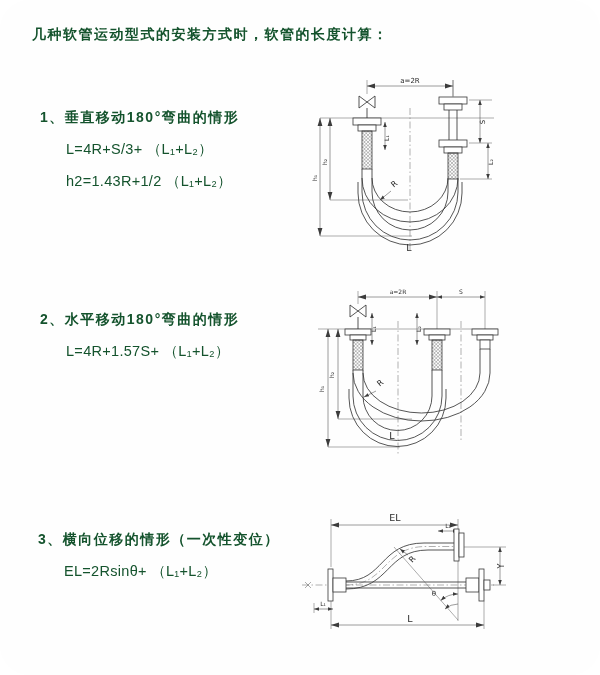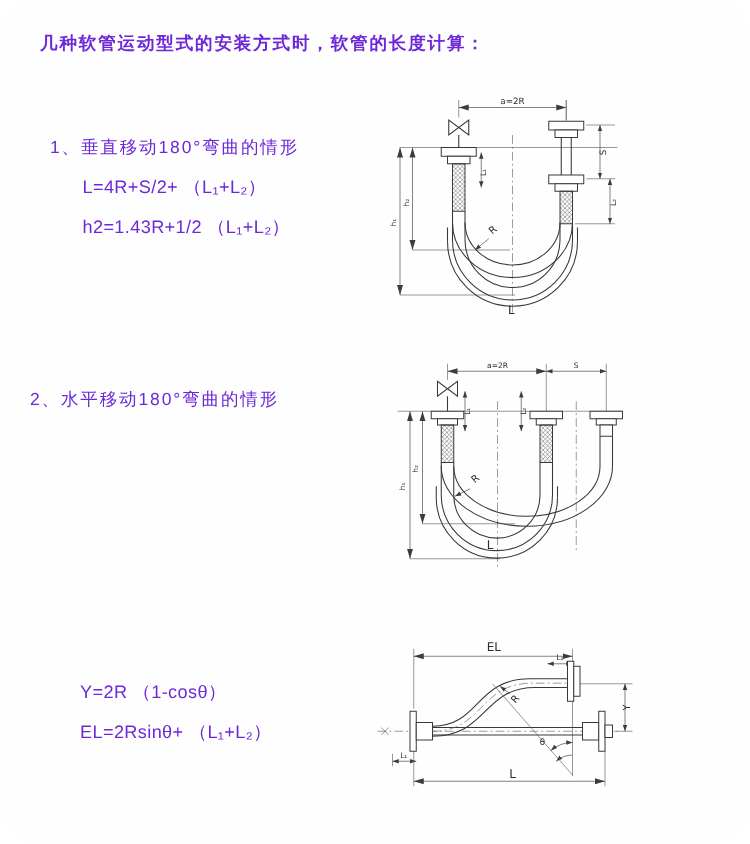--- a/index.html
+++ b/index.html
@@ -1,23 +1,23 @@
 <!DOCTYPE html>
 <html><head>
 <meta charset="utf-8">
 <style>
   html,body{margin:0;padding:0;background:#fff;}
   .page{position:relative;width:600px;height:675px;background:#fefefe;overflow:hidden;
-        font-family:"Liberation Sans",sans-serif;color:#6d28d9;border-radius:29px;}
+        font-family:"Liberation Sans",sans-serif;color:#14532d;border-radius:29px;}
   .doc-title{position:absolute;left:32px;top:26px;font-size:14px;font-weight:700;letter-spacing:1.5px;}
   .sec{position:absolute;width:285px;}
-  .sec-heading{font-size:14px;font-weight:400;letter-spacing:1.5px;margin:0;}
+  .sec-heading{font-size:14px;font-weight:700;letter-spacing:1.5px;margin:0;}
   .formula{font-size:14.5px;font-weight:500;margin:13px 0 0 26px;letter-spacing:.3px;white-space:nowrap;}
   #sec1{left:40px;top:109px;}
-  #sec2{left:24px;top:311px;}
+  #sec2{left:40px;top:311px;}
   #sec3{left:38px;top:531px;}
   .dsvg{position:absolute;}
   #svg1{left:312px;top:72px;}
   #svg2{left:312px;top:283px;}
   #svg3{left:298px;top:503px;}
   .d-dim{stroke:#4a4a4a;stroke-width:.55;fill:none;}
   .d-thin{stroke:#5a5a5a;stroke-width:.5;fill:none;}
   .d-main{stroke:#383838;stroke-width:.85;fill:none;}
   .d-part{stroke:#383838;stroke-width:.8;fill:#fff;}
   .d-braid{stroke:#383838;stroke-width:.8;}
@@ -43,21 +43,21 @@
       <pattern id="hxp" patternUnits="userSpaceOnUse" width="3.5" height="3.5">
         <path d="M0,0 L3.5,3.5 M3.5,0 L0,3.5" stroke="#6a6a6a" stroke-width="0.45"></path>
       </pattern>
     </defs>
   </svg>
 
   <div class="doc-title">几种软管运动型式的安装方式时，软管的长度计算：</div>
 
   <div class="sec" id="sec1">
     <div class="sec-heading">1、垂直移动180°弯曲的情形</div>
-    <div class="formula">L=4R+S/2+ （L₁+L₂）</div>
+    <div class="formula">L=4R+S/3+ （L₁+L₂）</div>
     <div class="formula">h2=1.43R+1/2 （L₁+L₂）</div>
   </div>
 
   <svg id="svg1" class="dsvg" width="288" height="185" viewBox="0 0 288 185">
 
     <line class="d-thin" x1="8" y1="46" x2="182" y2="46"></line>
 
     <g>
       <line class="d-thin" x1="55" y1="8" x2="55" y2="22"></line>
       <line class="d-thin" x1="141" y1="8" x2="141" y2="24"></line>
@@ -135,20 +135,21 @@
     <g>
       <line class="d-dim" x1="79" y1="119" x2="68" y2="128" marker-end="url(#arws)"></line>
       <text class="dl dl8" x="84" y="114" transform="rotate(-40 84 114)" text-anchor="middle">R</text>
     </g>
 
     <text class="dl dl9" x="97" y="179" text-anchor="middle">L</text>
   </svg>
 
   <div class="sec" id="sec2">
     <div class="sec-heading">2、水平移动180°弯曲的情形</div>
+    <div class="formula">L=4R+1.57S+ （L₁+L₂）</div>
   </div>
 
   <svg id="svg2" class="dsvg" width="288" height="182" viewBox="0 0 288 182">
     <line class="d-thin" x1="6" y1="46" x2="186" y2="46"></line>
 
     <g>
       <line class="d-thin" x1="46" y1="8" x2="46" y2="21"></line>
       <line class="d-thin" x1="125" y1="8" x2="125" y2="46"></line>
       <line class="d-thin" x1="173" y1="8" x2="173" y2="46"></line>
       <line class="d-dim" x1="46" y1="14" x2="125" y2="14" marker-start="url(#arw)" marker-end="url(#arw)"></line>
@@ -220,21 +221,21 @@
     </g>
 
     <g>
       <line class="d-dim" x1="64" y1="108" x2="52" y2="114" marker-end="url(#arws)"></line>
       <text class="dl dl8" x="70" y="102" transform="rotate(-40 70 102)" text-anchor="middle">R</text>
     </g>
     <text class="dl dl9" x="80" y="156" text-anchor="middle">L</text>
   </svg>
 
   <div class="sec" id="sec3">
-    <div class="formula">Y=2R （1-cosθ）</div>
+    <div class="sec-heading">3、横向位移的情形（一次性变位）</div>
     <div class="formula">EL=2Rsinθ+ （L₁+L₂）</div>
   </div>
 
   <svg id="svg3" class="dsvg" width="302" height="145" viewBox="0 0 302 145">
 
     <g>
       <line class="d-thin" x1="33" y1="16" x2="33" y2="64"></line>
       <line class="d-thin" x1="160" y1="16" x2="160" y2="118"></line>
       <line class="d-dim" x1="33" y1="22" x2="160" y2="22" marker-start="url(#arw)" marker-end="url(#arw)"></line>
       <text class="dl dl9" x="97" y="18" text-anchor="middle">EL</text>

